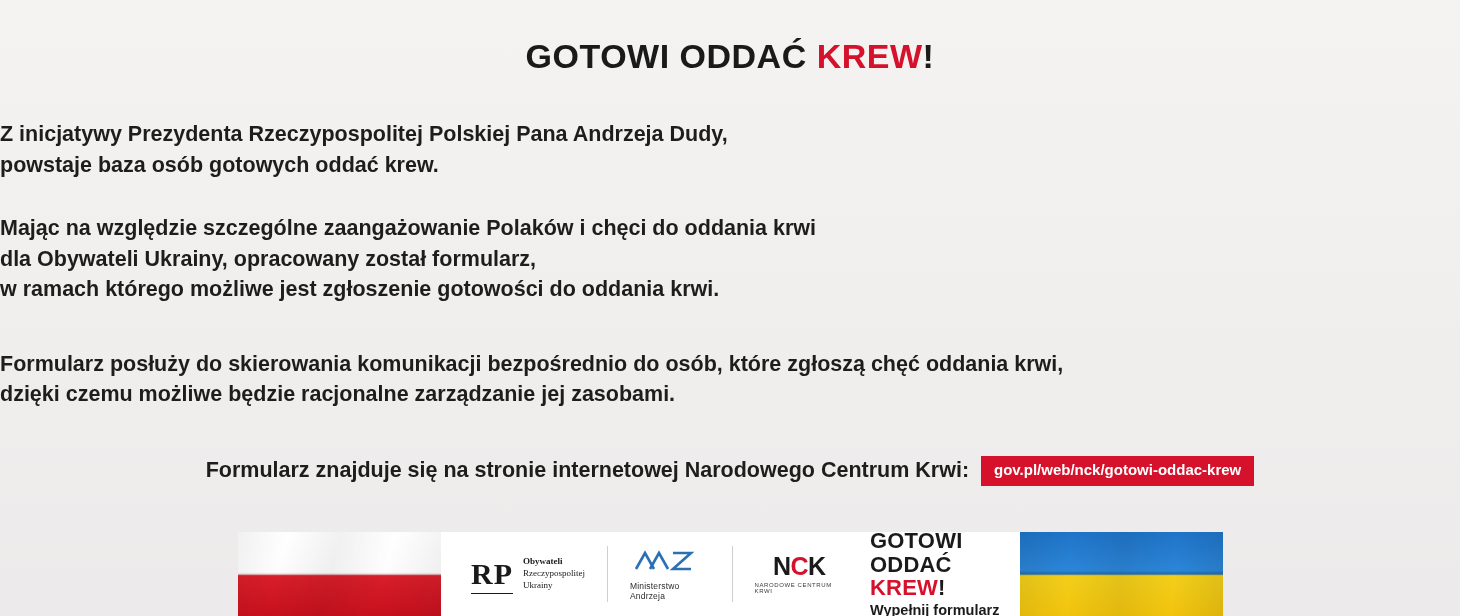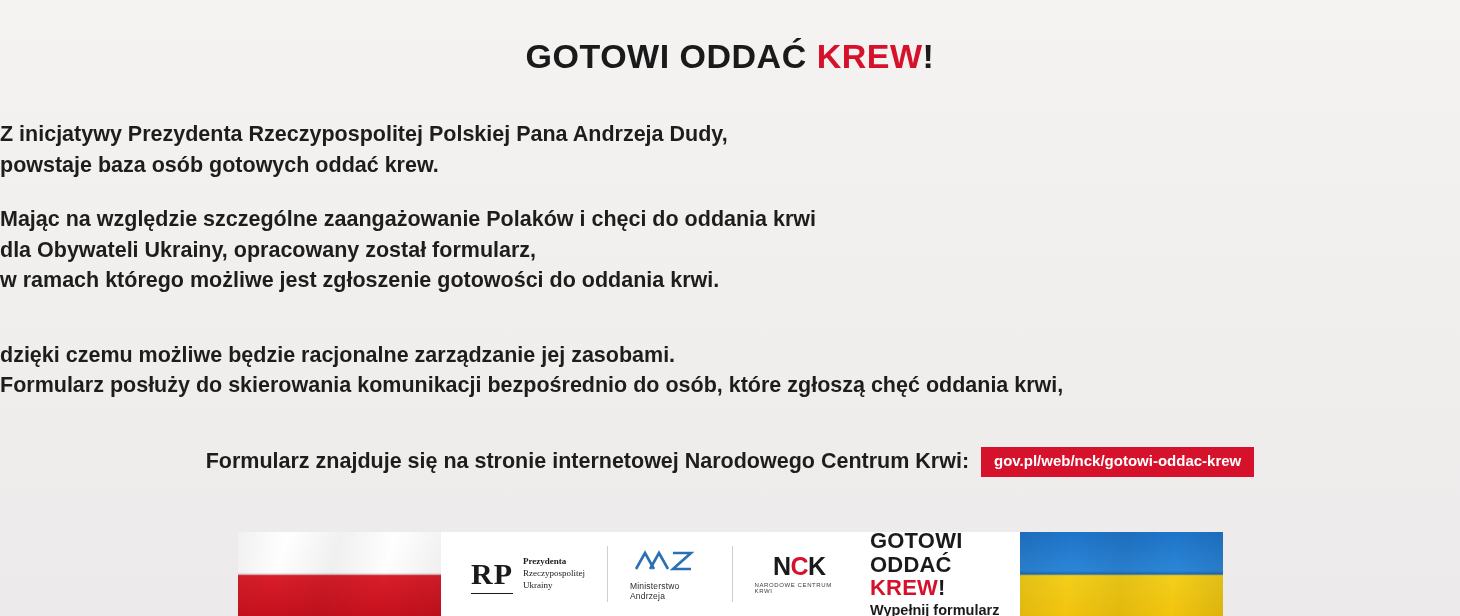--- a/index.html
+++ b/index.html
@@ -37,21 +37,21 @@
     text-align: left;
     font-size: 21.5px;
     font-weight: bold;
     line-height: 1.42;
     color: #1d1d1b;
   }
   .para {
     margin-top: 0;
   }
   .para-1 { margin-top: 44px; }
-  .para-2 { margin-top: 24px; }
+  .para-2 { margin-top: 33px; }
   .para-3 { margin-top: 44px; }
   .line { display: block; }
 
   .url-row {
     display: flex;
     justify-content: center;
     align-items: center;
     gap: 12px;
     margin-top: 46px;
   }
@@ -220,41 +220,41 @@
       <span class="line">powstaje baza osób gotowych oddać krew.</span>
     </p>
 
     <p class="para para-2">
       <span class="line">Mając na względzie szczególne zaangażowanie Polaków i chęci do oddania krwi</span>
       <span class="line">dla Obywateli Ukrainy, opracowany został formularz,</span>
       <span class="line">w ramach którego możliwe jest zgłoszenie gotowości do oddania krwi.</span>
     </p>
 
     <p class="para para-3">
+      <span class="line">Formularz posłuży do skierowania komunikacji bezpośrednio do osób, które zgłoszą chęć oddania krwi,</span>
       <span class="line">dzięki czemu możliwe będzie racjonalne zarządzanie jej zasobami.</span>
-      <span class="line">Formularz posłuży do skierowania komunikacji bezpośrednio do osób, które zgłoszą chęć oddania krwi,</span>
     </p>
 
   </div>
 
   <div class="url-row">
     <span class="url-label">Formularz znajduje się na stronie internetowej Narodowego Centrum Krwi:</span>
     <span class="url-chip">gov.pl/web/nck/gotowi-oddac-krew</span>
   </div>
 
   <div class="banner">
 
     <div class="flag flag-pl"></div>
 
     <div class="banner-center">
 
       <div class="logo-rp">
         <div class="rp-mark">RP</div>
         <div class="rp-text">
-          <div class="strong">Prezydenta</div>
+          <div class="strong">Obywateli</div>
           <div>Rzeczypospolitej</div>
           <div>Ukrainy</div>
         </div>
       </div>
 
       <div class="divider"></div>
 
       <div class="logo-mz">
         <span>
           <svg width="74" height="26" viewBox="0 0 74 26" xmlns="http://www.w3.org/2000/svg">

